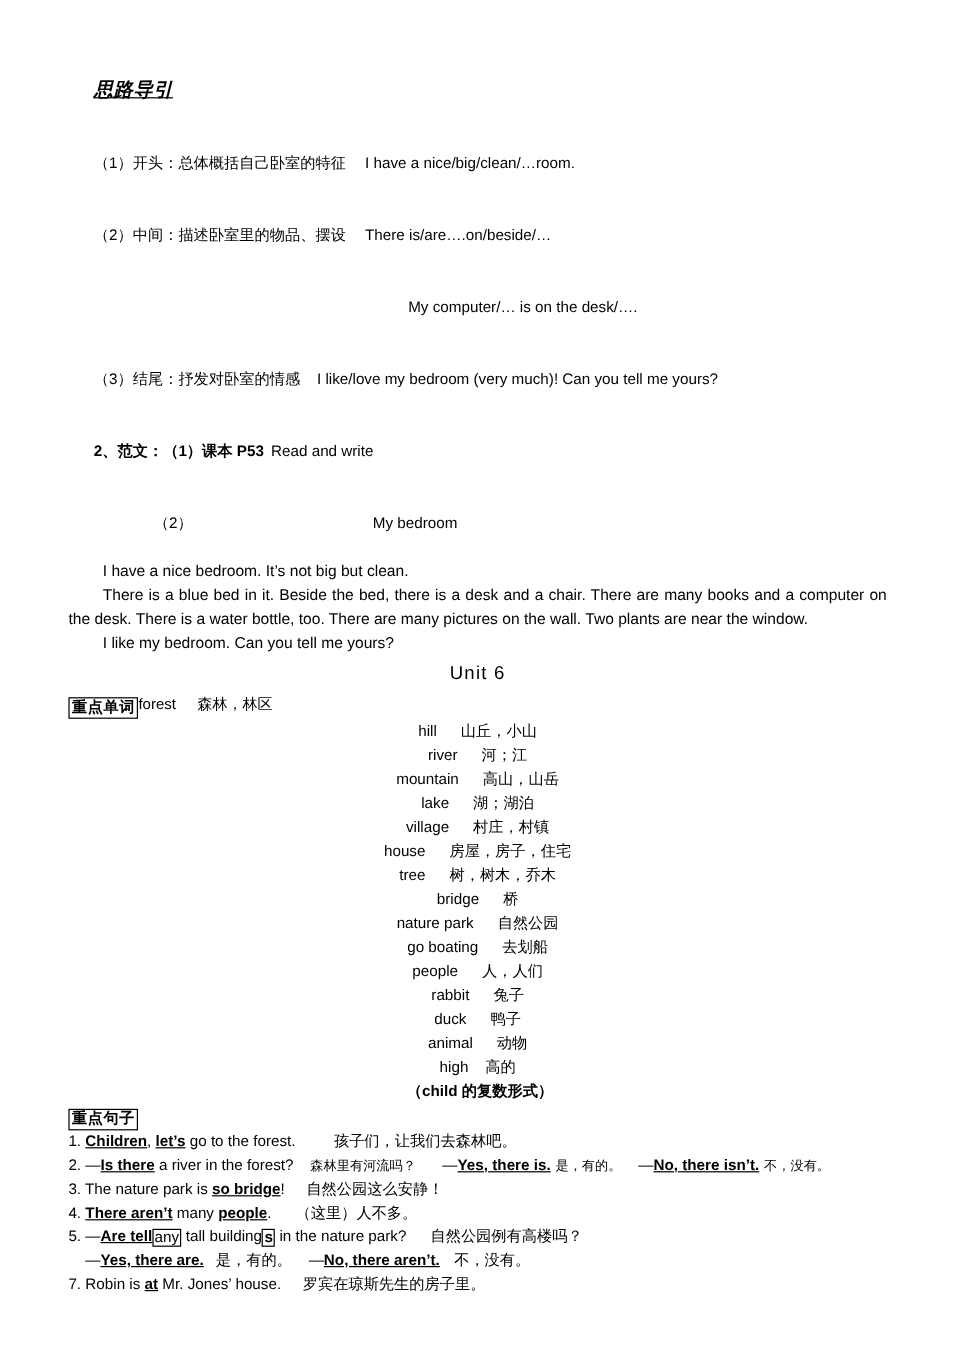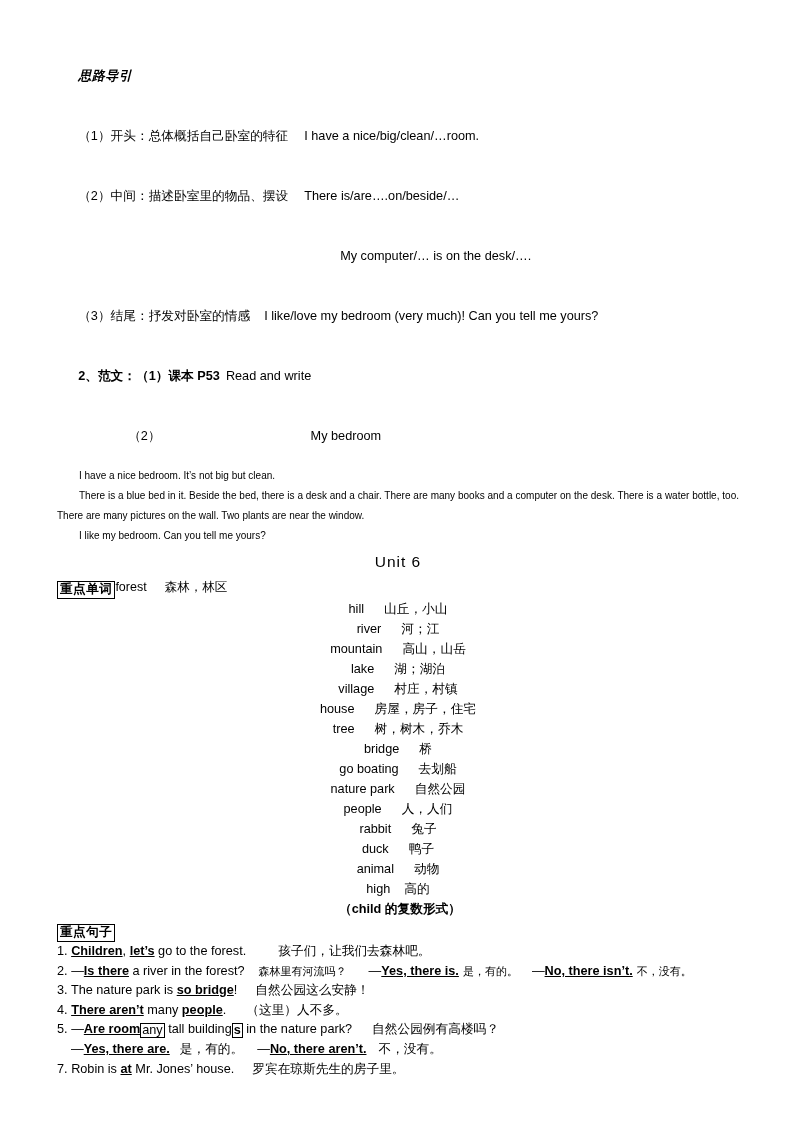--- a/index.html
+++ b/index.html
@@ -33,22 +33,23 @@
   
   .line {
     white-space: pre-wrap;
     line-height: 20px;
     font-size: 12.7px;
   }
 
   .bi {
     font-weight: bold;
     font-style: italic;
-    font-size: 13px;
+    font-size: 16px;
     letter-spacing: 0.5px;
+    text-decoration: underline;
   }
   .b { font-weight: bold; }
   .bu { font-weight: bold; text-decoration: underline; }
 
   
   .boxed {
     display: inline-block;
     border: 1.3px solid #000;
     padding: 0px 2px 1px 2px;
     font-weight: bold;
@@ -71,21 +72,21 @@
     text-align: center;
     font-weight: normal;
     font-size: 15.5px;
     letter-spacing: 1px;
     line-height: 24px;
     margin: 4px 0 3px 0;
   }
 
   .para {
     line-height: 20px;
-    font-size: 10px;
+    font-size: 13px;
     text-align: justify;
   }
   .indent2 { text-indent: 2.2em; }
 
   .vocab { line-height: 20px; font-size: 12.7px; text-align: center; }
 
   .sent { line-height: 19.6px; font-size: 12.7px; }
 
   .small-cn { font-size: 11px; }
   .pad-l1 { padding-left: 14px; }
@@ -136,22 +137,22 @@
     </div>
 
     <div class="vocab"><span>hill</span><span style="display:inline-block;width:20px"></span><span>山丘，小山</span></div>
     <div class="vocab"><span>river</span><span style="display:inline-block;width:20px"></span><span>河；江</span></div>
     <div class="vocab"><span>mountain</span><span style="display:inline-block;width:20px"></span><span>高山，山岳</span></div>
     <div class="vocab"><span>lake</span><span style="display:inline-block;width:20px"></span><span>湖；湖泊</span></div>
     <div class="vocab"><span>village</span><span style="display:inline-block;width:20px"></span><span>村庄，村镇</span></div>
     <div class="vocab"><span>house</span><span style="display:inline-block;width:20px"></span><span>房屋，房子，住宅</span></div>
     <div class="vocab"><span>tree</span><span style="display:inline-block;width:20px"></span><span>树，树木，乔木</span></div>
     <div class="vocab"><span>bridge</span><span style="display:inline-block;width:20px"></span><span>桥</span></div>
+    <div class="vocab"><span>nature park</span><span style="display:inline-block;width:20px"></span><span>自然公园</span></div>
     <div class="vocab"><span>go boating</span><span style="display:inline-block;width:20px"></span><span>去划船</span></div>
-    <div class="vocab"><span>nature park</span><span style="display:inline-block;width:20px"></span><span>自然公园</span></div>
     <div class="vocab"><span>people</span><span style="display:inline-block;width:20px"></span><span>人，人们</span></div>
     <div class="vocab"><span>rabbit</span><span style="display:inline-block;width:20px"></span><span>兔子</span></div>
     <div class="vocab"><span>duck</span><span style="display:inline-block;width:20px"></span><span>鸭子</span></div>
     <div class="vocab"><span>animal</span><span style="display:inline-block;width:20px"></span><span>动物</span></div>
     <div class="vocab"><span>high</span><span style="display:inline-block;width:14px"></span><span>高的</span></div>
 
     <div class="vocab b" style="padding-left:4px">（child 的复数形式）</div>
 
     <div class="hdr-row">
       <span class="boxed">重点句子</span>
@@ -172,21 +173,21 @@
       <span>The nature park is </span><span class="bu">so bridge</span><span>!</span><span style="display:inline-block;width:18px"></span><span>自然公园这么安静！</span>
     </div>
 
     <div class="sent">
       <span>4.</span>
       <span class="bu">There aren’t</span><span> many </span><span class="bu">people</span><span>.</span><span style="display:inline-block;width:20px"></span><span>（这里）人不多。</span>
     </div>
 
     <div class="sent">
       <span>5.</span>
-      <span>—</span><span class="bu">Are room</span><span class="boxed-inline">any</span><span> tall building</span><span class="boxed-inline b">s</span><span> in the nature park?</span><span style="display:inline-block;width:20px"></span><span>自然公园例有高楼吗？</span>
+      <span>—</span><span class="bu">Are tell</span><span class="boxed-inline">any</span><span> tall building</span><span class="boxed-inline b">s</span><span> in the nature park?</span><span style="display:inline-block;width:20px"></span><span>自然公园例有高楼吗？</span>
     </div>
 
     <div class="sent pad-l1">
       <span>—</span><span class="bu">Yes, there are.</span><span style="display:inline-block;width:10px"></span><span>是，有的。</span><span style="display:inline-block;width:14px"></span><span>—</span><span class="bu">No, there aren’t.</span><span style="display:inline-block;width:12px"></span><span>不，没有。</span>
     </div>
 
 
     <div class="sent">
       <span>7.</span>
       <span>Robin is </span><span class="bu">at</span><span> Mr. Jones’ house.</span><span style="display:inline-block;width:18px"></span><span>罗宾在琼斯先生的房子里。</span>

